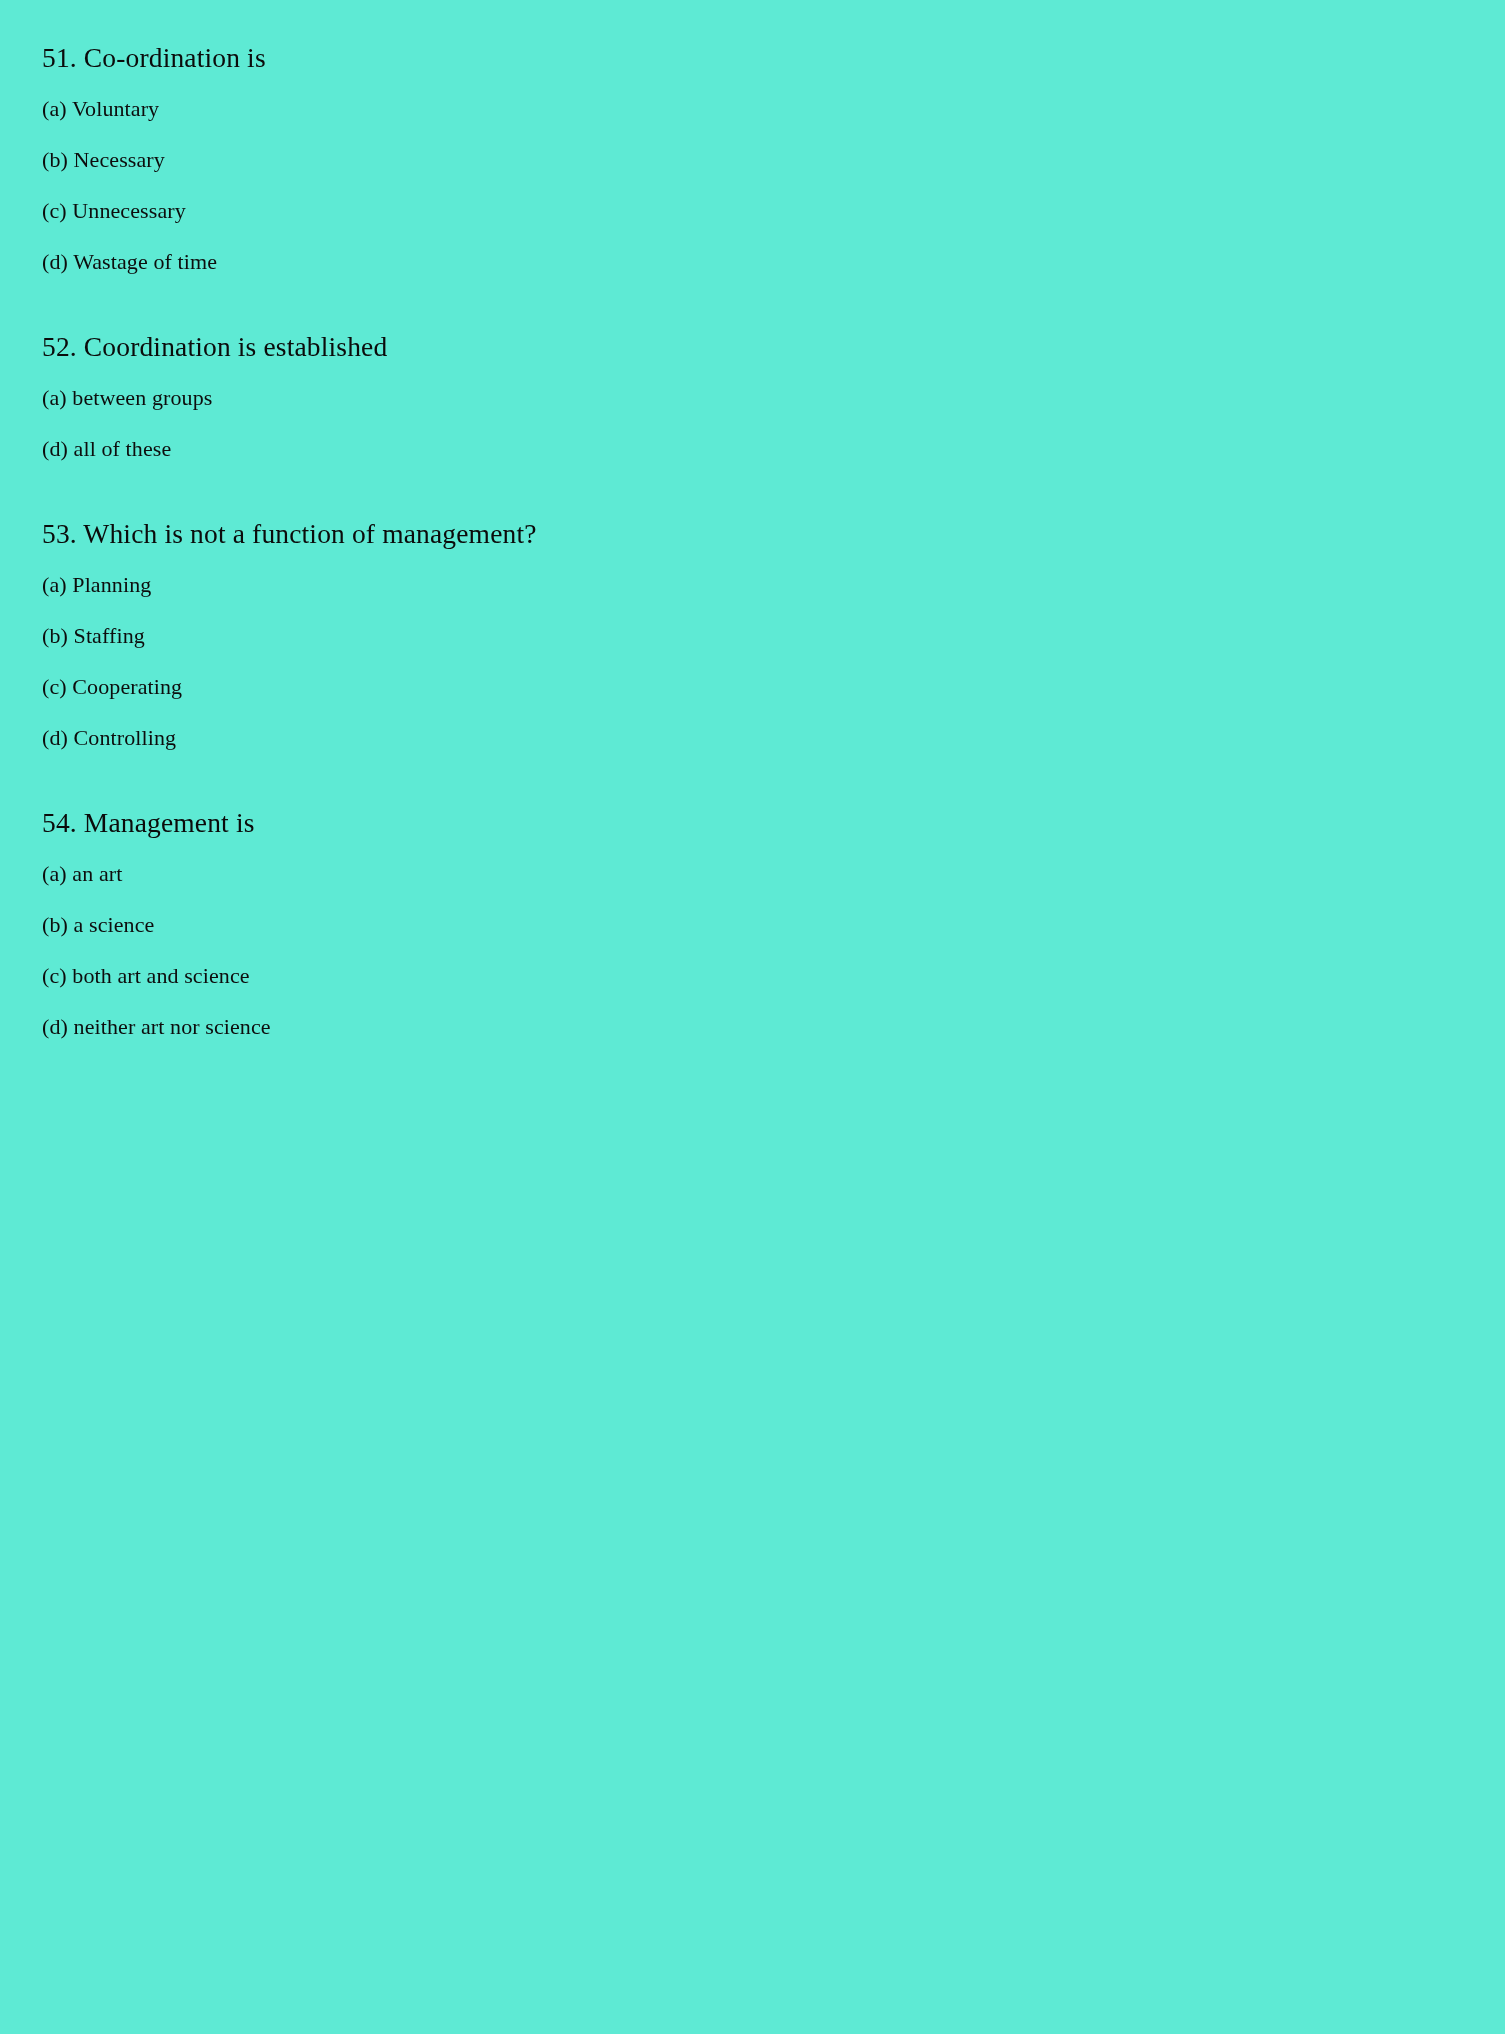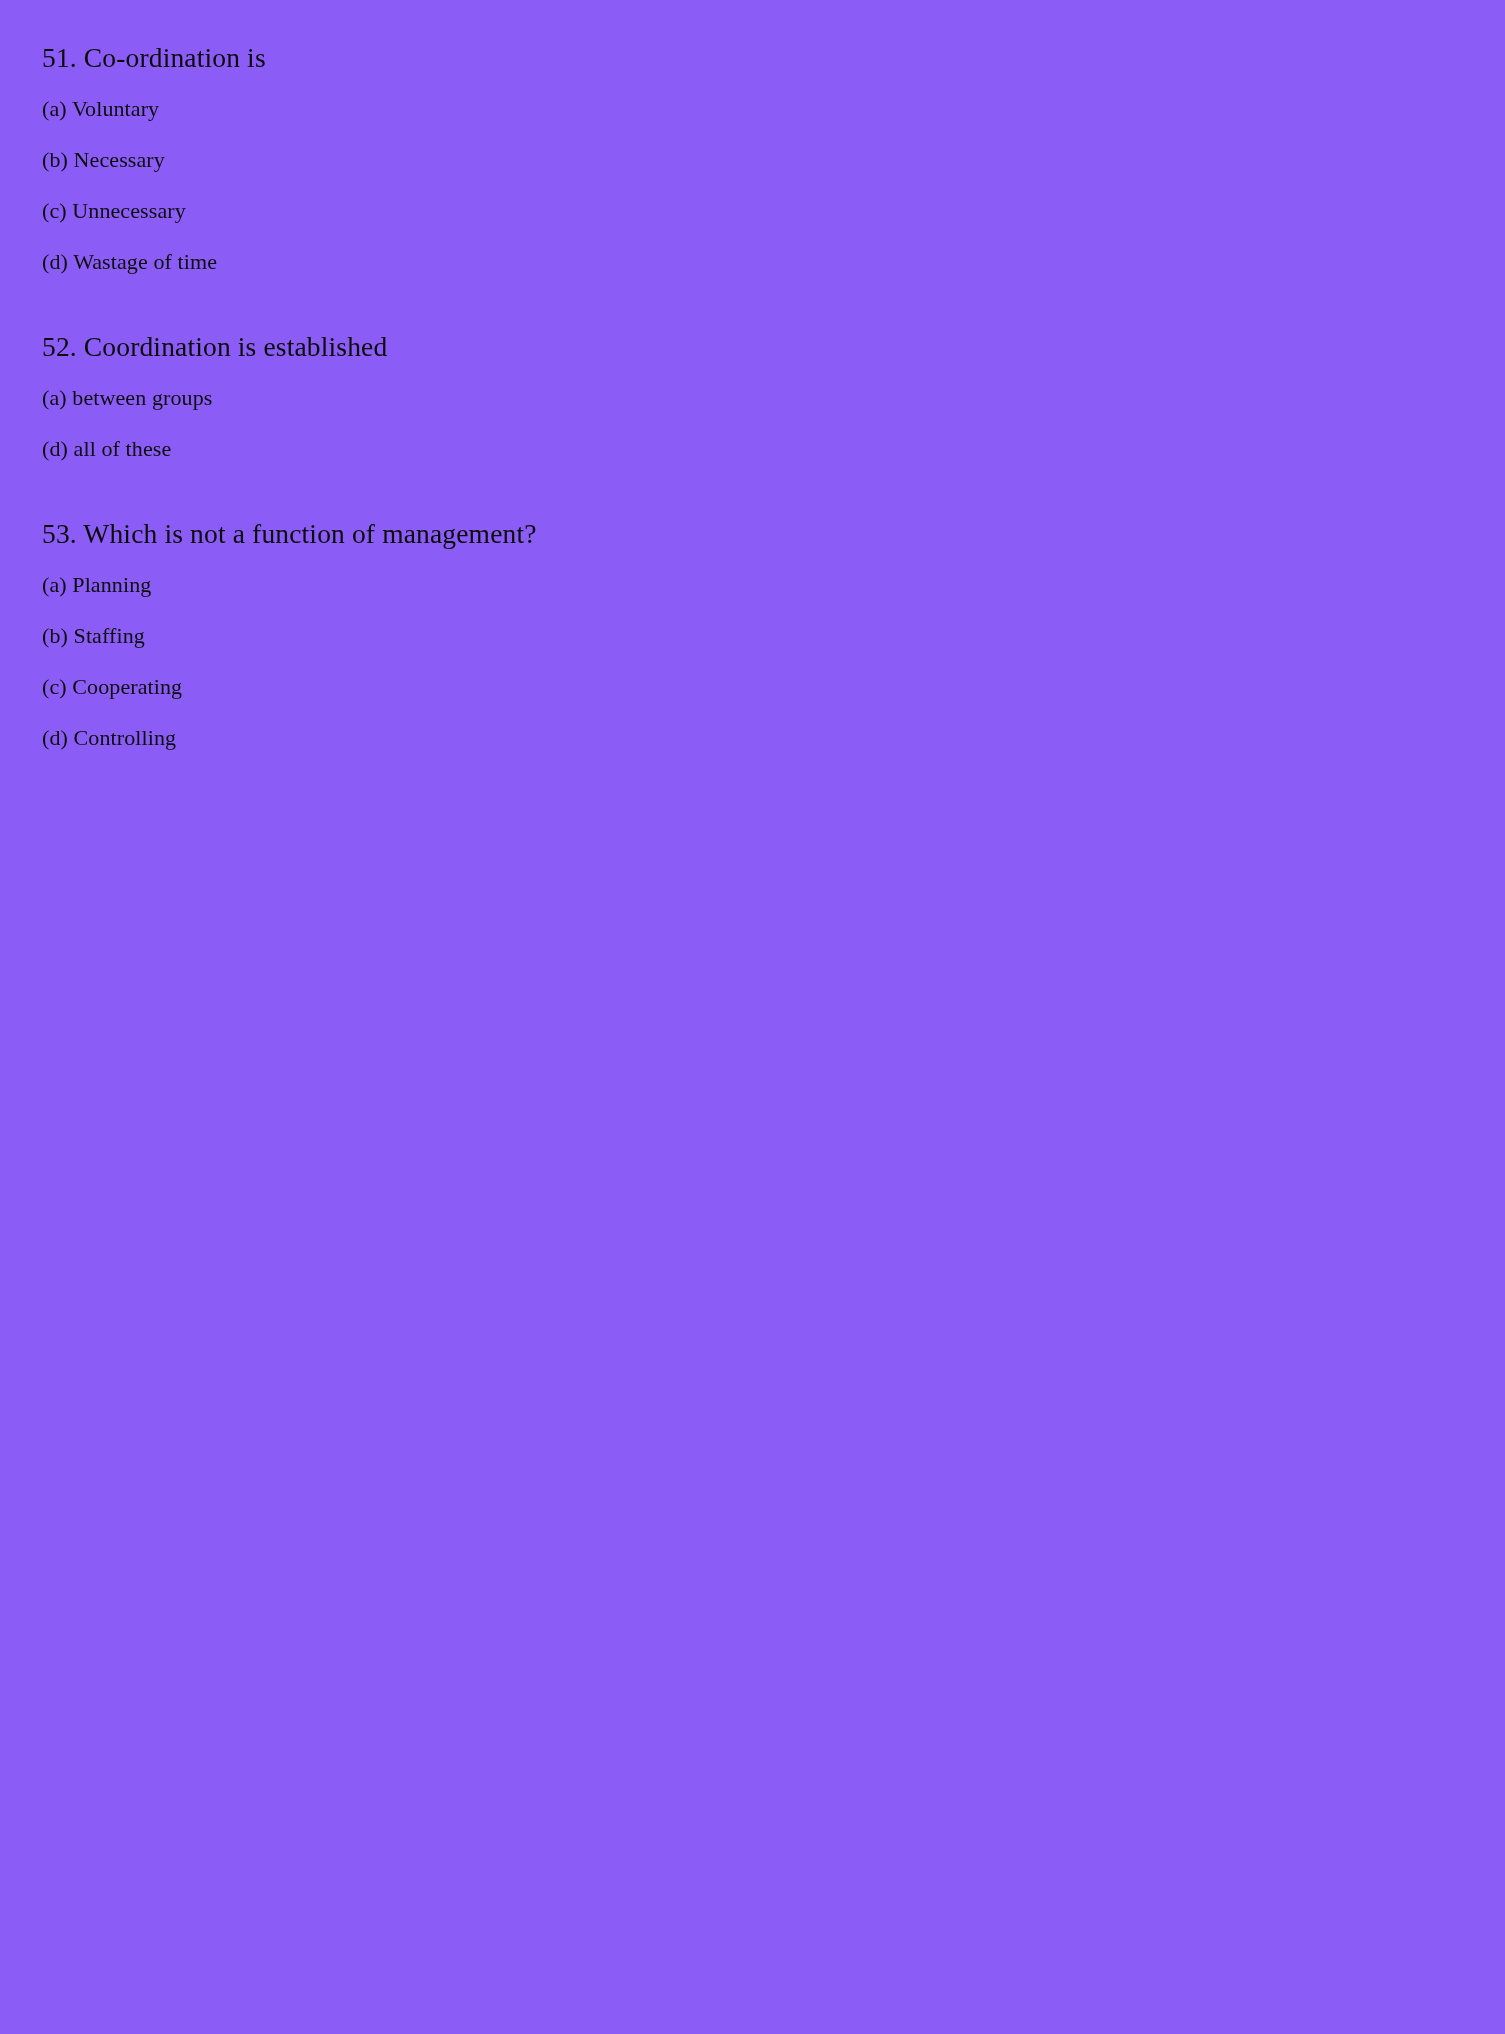--- a/index.html
+++ b/index.html
@@ -14,21 +14,21 @@
     position: relative;
     overflow: hidden;
     font-family: "Liberation Serif", "DejaVu Serif", serif;
     color: #0a0a0a;
     -webkit-font-smoothing: antialiased;
   }
 
   .page {
     position: absolute;
     inset: 0;
-    background: #8b5cf6;
+    background: #5eead4;
     padding: 0;
   }
 
   .content {
     position: absolute;
     left: 42px;
     top: 32px;
     right: 40px;
   }
 
@@ -91,16 +91,25 @@
     <div class="qblock">
       <p class="qstem">53. Which is not a function of management?</p>
       <ul class="optlist">
         <li class="opt">(a) Planning</li>
         <li class="opt">(b) Staffing</li>
         <li class="opt">(c) Cooperating</li>
         <li class="opt">(d) Controlling</li>
       </ul>
     </div>
 
+    <div class="qblock">
+      <p class="qstem">54. Management is</p>
+      <ul class="optlist">
+        <li class="opt">(a) an art</li>
+        <li class="opt">(b) a science</li>
+        <li class="opt">(c) both art and science</li>
+        <li class="opt">(d) neither art nor science</li>
+      </ul>
+    </div>
 
 
   </div>
 </div>
 
 </body></html>

